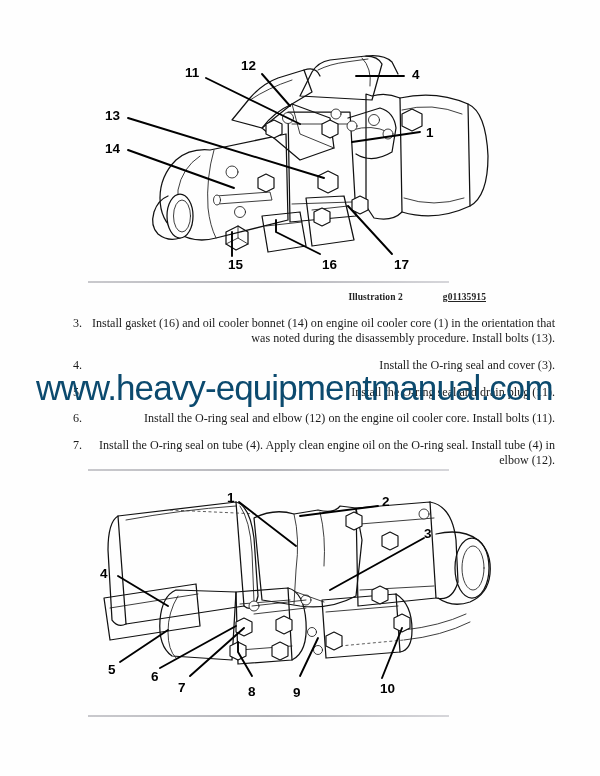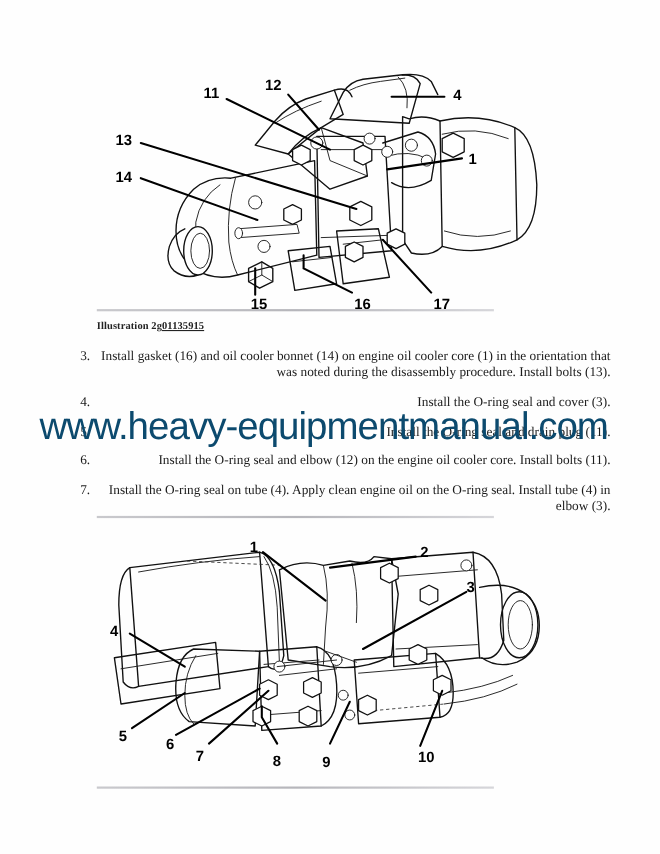--- a/index.html
+++ b/index.html
@@ -46,26 +46,27 @@
   #rule-2 { top: 469px; }
   #rule-3 { top: 715px; }
 
   
   .caption-row {
     position: absolute;
     top: 292px;
     left: 88px;
     width: 398px;
     display: flex;
-    justify-content: flex-start;
+    justify-content: flex-end;
     align-items: baseline;
     font-size: 9.5px;
     font-weight: bold;
     letter-spacing: 0.1px;
     color: #232323;
+    gap: 40px;
   }
   .caption-label { }
   .caption-code { font-weight: bold; text-decoration: underline; }
 
   
   .steps {
     position: absolute;
     top: 316px;
     left: 63px;
     width: 492px;
@@ -143,21 +144,21 @@
     font-weight: 700;
     fill: #000000;
   }
   svg.line-art .fillw { fill: #ffffff; }
 </style>
 </head>
 <body>
 
 <div class="page">
 
-  <div class="figure" id="figure-top" style="top:12px;height:343px;">
+  <div class="figure" id="figure-top" style="top:0;height:343px;">
     <svg class="line-art figure-canvas" viewBox="0 0 600 281" width="600" height="281">
 
       <path class="ln" d="M300 96 L312 72 Q318 62 330 60 L366 56 Q378 56 382 64 L372 100 Z"></path>
       <path class="ln-thin" d="M318 70 Q330 64 346 62 L368 59"></path>
       <path class="ln" d="M366 56 Q384 54 392 62 L398 74"></path>
       <path class="ln-thin" d="M362 58 Q372 68 370 86"></path>
 
       <path class="ln" d="M366 94 L372 96 Q386 92 400 98 L402 212 Q392 222 374 218 L366 206 Z"></path>
       <path class="ln" d="M400 98 Q436 90 468 104 L470 206 Q436 222 402 212"></path>
       <path class="ln-thin" d="M402 110 Q432 102 462 114"></path>
@@ -260,21 +261,21 @@
     <div class="step">
       <span class="step-num">5.</span>
       <span class="step-text">Install the O-ring seal and drain plug (11).</span>
     </div>
     <div class="step">
       <span class="step-num">6.</span>
       <span class="step-text">Install the O-ring seal and elbow (12) on the engine oil cooler core. Install bolts (11).</span>
     </div>
     <div class="step">
       <span class="step-num">7.</span>
-      <span class="step-text">Install the O-ring seal on tube (4). Apply clean engine oil on the O-ring seal. Install tube (4) in elbow (3).</span>
+      <span class="step-text">Install the O-ring seal on tube (4). Apply clean engine oil on the O-ring seal. Install tube (4) in elbow (12).</span>
     </div>
   </div>
 
   <div class="watermark">www.heavy-equipmentmanual.com</div>
 
   <div class="rule" id="rule-2"></div>
 
   <div class="figure" id="figure-bottom" style="top:480px;height:232px;">
     <svg class="line-art figure-canvas" viewBox="0 0 600 232" width="600" height="232">
 

